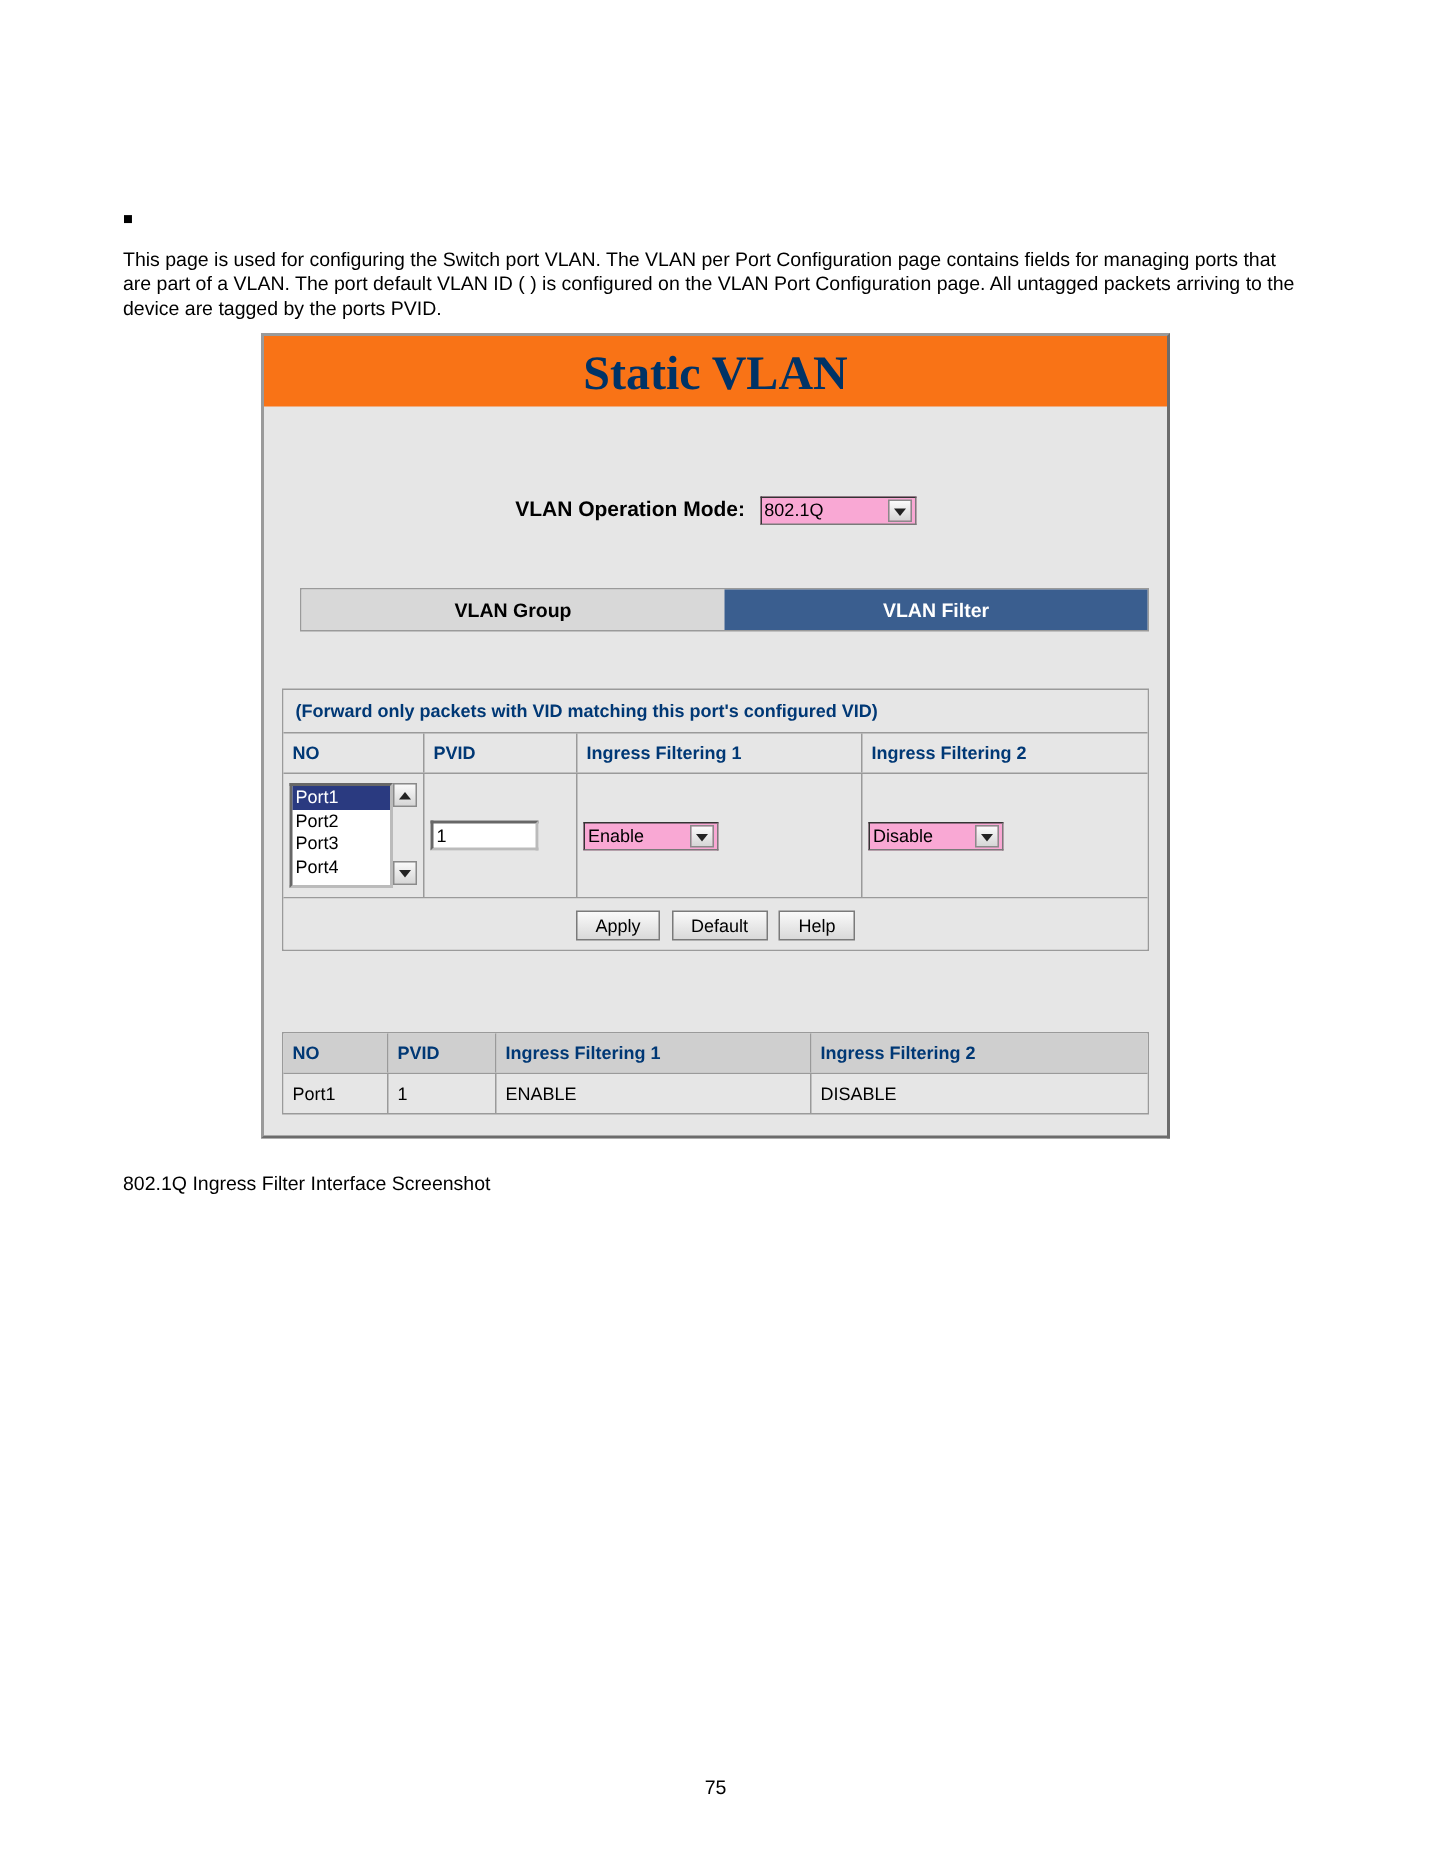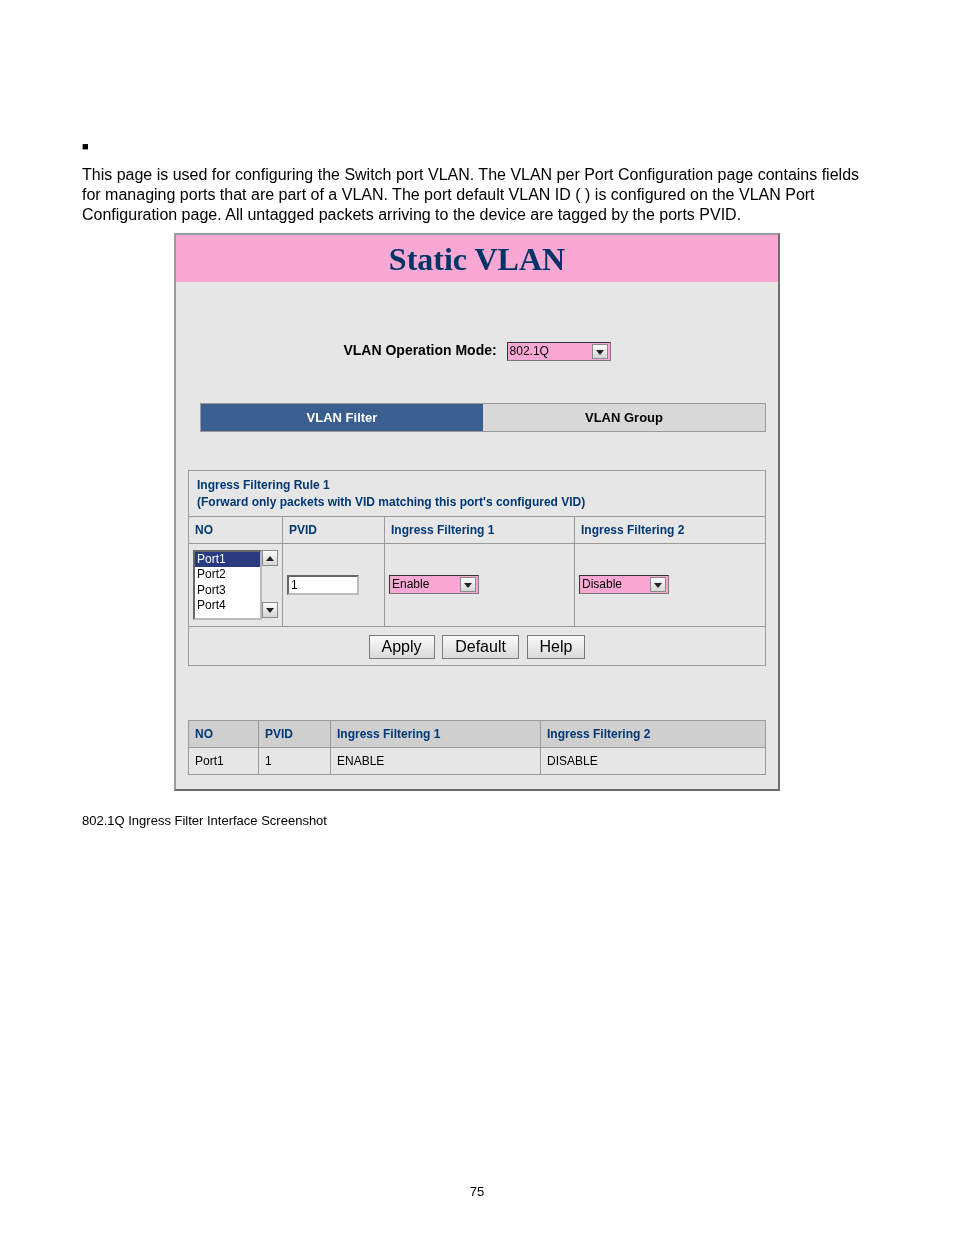--- a/index.html
+++ b/index.html
@@ -19,21 +19,21 @@
   }
   .bullet-row {
     margin-bottom: 10px;
   }
   .bullet {
     font-size: 11px;
     display: inline-block;
     vertical-align: top;
   }
   .para {
-    font-size: 16px;
+    font-size: 13px;
     line-height: 1.25;
     margin: 0 0 8px 0;
   }
   .link {
     color: #0000cc;
   }
   .screenshot-wrap {
     margin: 8px 92px 0 92px;
     border: 2px solid #9a9a9a;
     border-right-color:#6c6c6c;
@@ -41,21 +41,21 @@
     background: #e6e6e6;
     padding: 0 0 14px 0;
   }
   .title-bar {
     text-align: center;
     font-family: "Times New Roman", serif;
     font-size: 32px;
     font-weight: bold;
     color: #003366;
     padding: 6px 0 4px 0;
-    background: #f9a8d4;
+    background: #f97316;
   }
   .mode-row {
     text-align: center;
     padding: 60px 0 42px 0;
     font-family: Verdana, Arial, sans-serif;
     font-size: 14px;
     font-weight: bold;
     color: #000;
   }
   .mode-row .label { margin-right: 6px; }
@@ -209,21 +209,21 @@
   .btn-row {
     text-align: center;
     padding: 8px 0 6px 0;
     background: #e6e6e6;
   }
   .btn {
     display: inline-block;
     background: linear-gradient(#fafafa,#d9d9d9);
     border: 1px solid #7a7a7a;
     font-family: Arial;
-    font-size: 16px;
+    font-size: 12px;
     padding: 2px 12px;
     margin: 0 2px;
     cursor: default;
   }
   .summary-table {
     margin: 54px 12px 0 12px;
     border: 1px solid #9a9a9a;
     font-family: Verdana, Arial, sans-serif;
   }
   .sum-row {
@@ -275,27 +275,26 @@
     <div class="title-bar">Static VLAN</div>
 
     <div class="mode-row">
       <span class="label">VLAN Operation Mode:</span>
       <span class="select-box mode">
         <span class="sel-text">802.1Q</span><span class="dd-arrow"></span>
       </span>
     </div>
 
     <div class="tabs">
+      <div class="tab">VLAN Group</div>
       <div class="tab active">VLAN Filter</div>
-      <div class="tab">VLAN Group</div>
     </div>
 
     <div class="inner-table">
       <div class="rule-block">
-        <div>Ingress Filtering Rule 1</div>
         <div>(Forward only packets with VID matching this port's configured VID)</div>
       </div>
       <div class="hdr-row">
         <div class="hdr-cell col-no">NO</div>
         <div class="hdr-cell col-pvid">PVID</div>
         <div class="hdr-cell col-if1">Ingress Filtering 1</div>
         <div class="hdr-cell col-if2">Ingress Filtering 2</div>
       </div>
       <div class="data-row">
         <div class="data-cell col-no" style="align-items:flex-start;">

